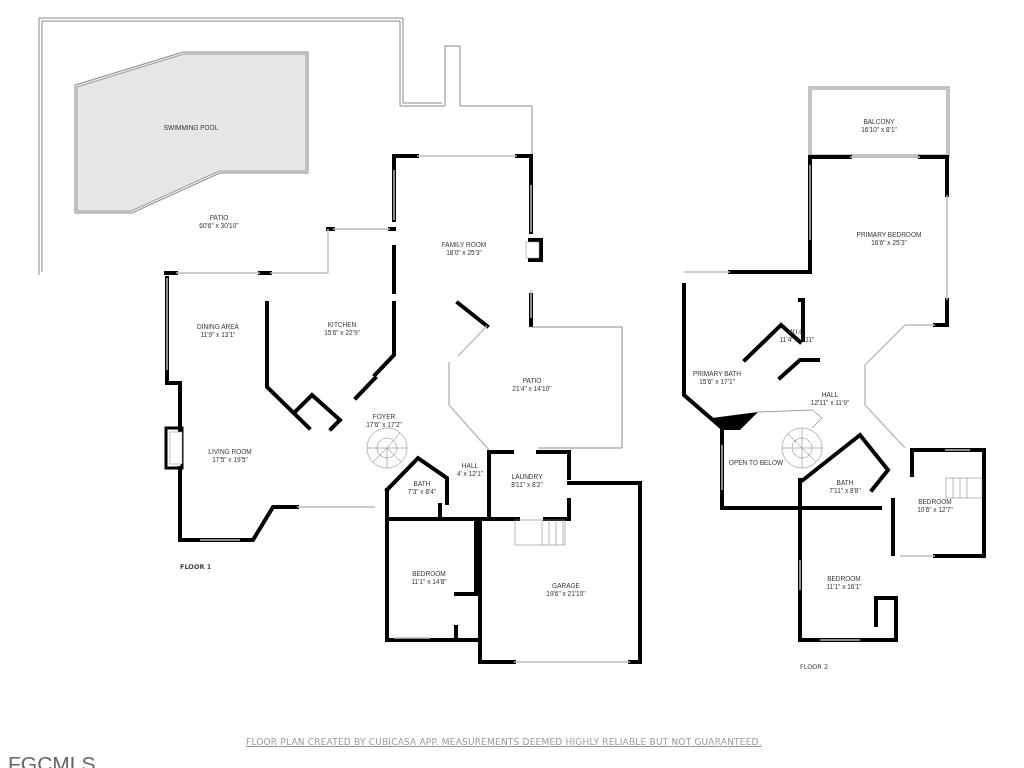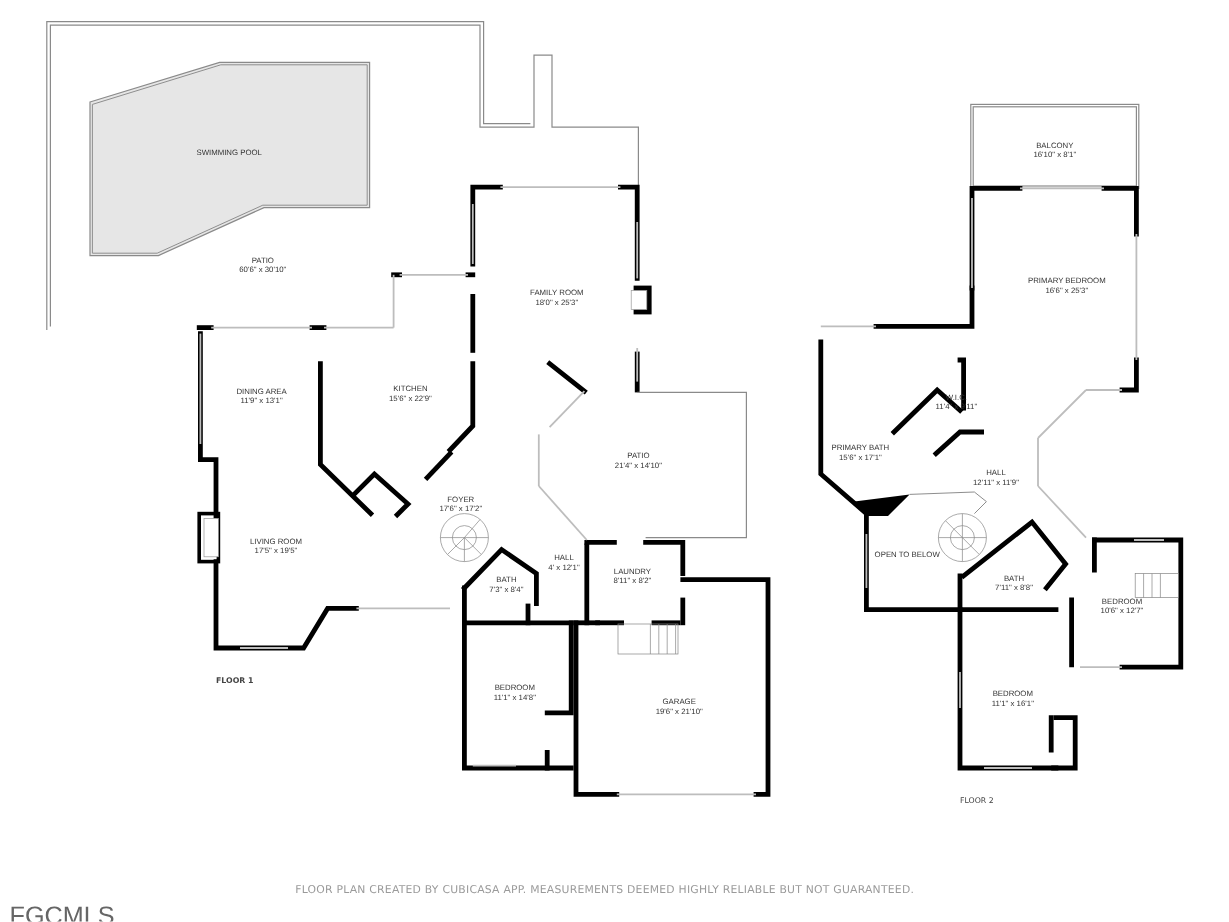--- a/index.html
+++ b/index.html
@@ -1,21 +1,21 @@
 <!DOCTYPE html>
 <html><head>
 <meta charset="utf-8">
 <style>
   html, body { margin: 0; padding: 0; background: #ffffff; }
   body { width: 1024px; height: 768px; position: relative; overflow: hidden; font-family: "Liberation Sans", sans-serif; }
   svg.plan { position: absolute; left: 0; top: 0; }
   .lbl { position: absolute; text-align: center; font-size: 6.5px; line-height: 8px; color: #333; font-family: "Liberation Sans", sans-serif; white-space: nowrap; transform: translateX(-50%); }
   .floor-lbl { position: absolute; font-size: 6.5px; color: #444; font-family: "DejaVu Sans", sans-serif; }
   .logo { position: absolute; left: 8px; top: 752px; font-size: 21px; color: #666; font-family: "Liberation Sans", sans-serif; letter-spacing: 0px; }
-  .disclaimer { position: absolute; left: 246px; top: 737px; font-size: 9px; color: #9a9a9a; font-family: "DejaVu Sans", sans-serif; letter-spacing: 0.2px; }
+  .disclaimer { position: absolute; left: 246px; top: 737px; font-size: 9px; color: #9a9a9a; font-family: "DejaVu Sans", sans-serif; letter-spacing: 0.2px; text-decoration: underline; }
 </style>
 </head>
 <body>
 
 <svg class="plan" width="1024" height="768" viewBox="0 0 1024 768">
 
   <g fill="none" stroke="#8a8a8a" stroke-width="1">
     <polyline points="42,272 42,21 400,21 400,106 445,106 445,46 460,46 460,106 532,106 532,155"></polyline>
     <polyline points="39,275 39,18 403,18 403,103 442,103"></polyline>
   </g>

